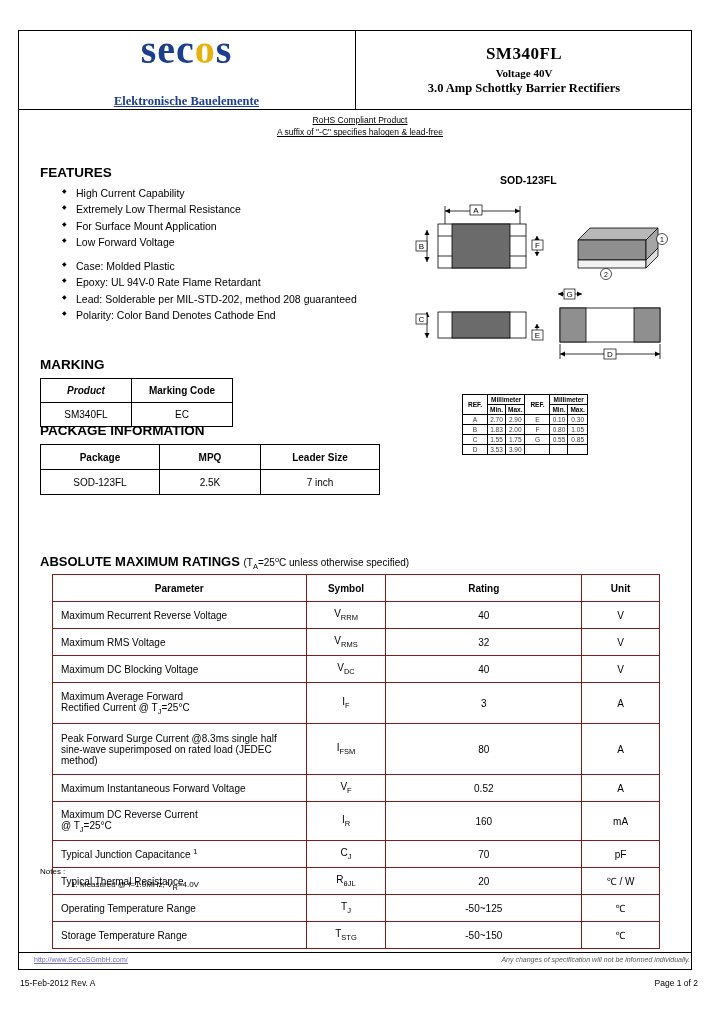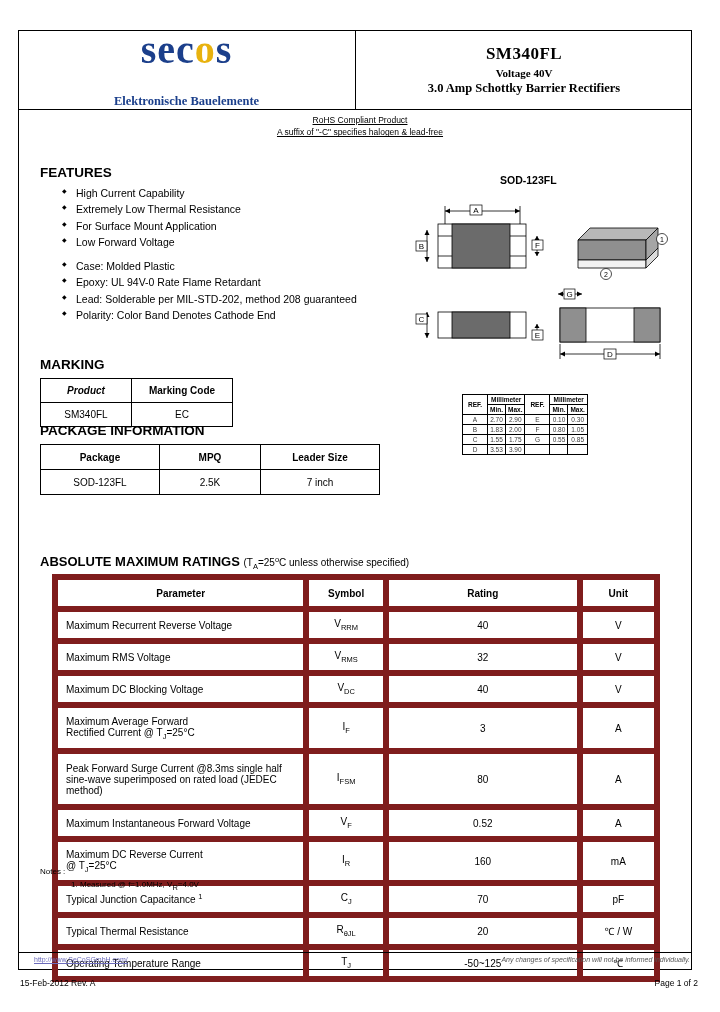--- a/index.html
+++ b/index.html
@@ -55,20 +55,21 @@
   }
   .logo-word .o-dot {
     color: #e8b20e;
   }
   .logo-sub {
     font-family: "Liberation Serif", serif;
     font-size: 12.5px;
     font-weight: bold;
     color: #1b3f8b;
     margin-top: 6px;
+    text-decoration: underline;
   }
   .hdr-right {
     flex: 1;
     display: flex;
     flex-direction: column;
     align-items: center;
     justify-content: center;
     font-family: "Liberation Serif", serif;
   }
   .part-no {
@@ -193,21 +194,21 @@
   .amr-wrap {
     position: absolute;
     left: 52px; top: 574px;
   }
   table.amr {
     border-collapse: collapse;
     width: 608px;
     font-size: 10px;
   }
   table.amr th, table.amr td {
-    border: 6px solid #7f1d1d;
+    border: 1px solid #7f1d1d;
     padding: 3px 3px;
     font-weight: normal;
   }
   table.amr th {
     text-align: center;
     font-weight: bold;
     height: 20px;
   }
   table.amr td.p { text-align: left; padding-left: 8px; }
   table.amr td.c { text-align: center; }
@@ -553,20 +554,26 @@
         <td class="c">R<sub>θJL</sub></td>
         <td class="c">20</td>
         <td class="c">℃ / W</td>
       </tr>
       <tr>
         <td class="p" style="height:20px">Operating Temperature Range</td>
         <td class="c">T<sub>J</sub></td>
         <td class="c">-50~125</td>
         <td class="c">℃</td>
       </tr>
+      <tr>
+        <td class="p" style="height:20px">Storage Temperature Range</td>
+        <td class="c">T<sub>STG</sub></td>
+        <td class="c">-50~150</td>
+        <td class="c">℃</td>
+      </tr>
     </tbody>
       </table>
   </div>
 
   <div class="notes">
     <div>Notes :</div>
     <ol>
       <li>Measured @ f=1.0MHz, V<sub>R</sub>=4.0V</li>
     </ol>
   </div>

